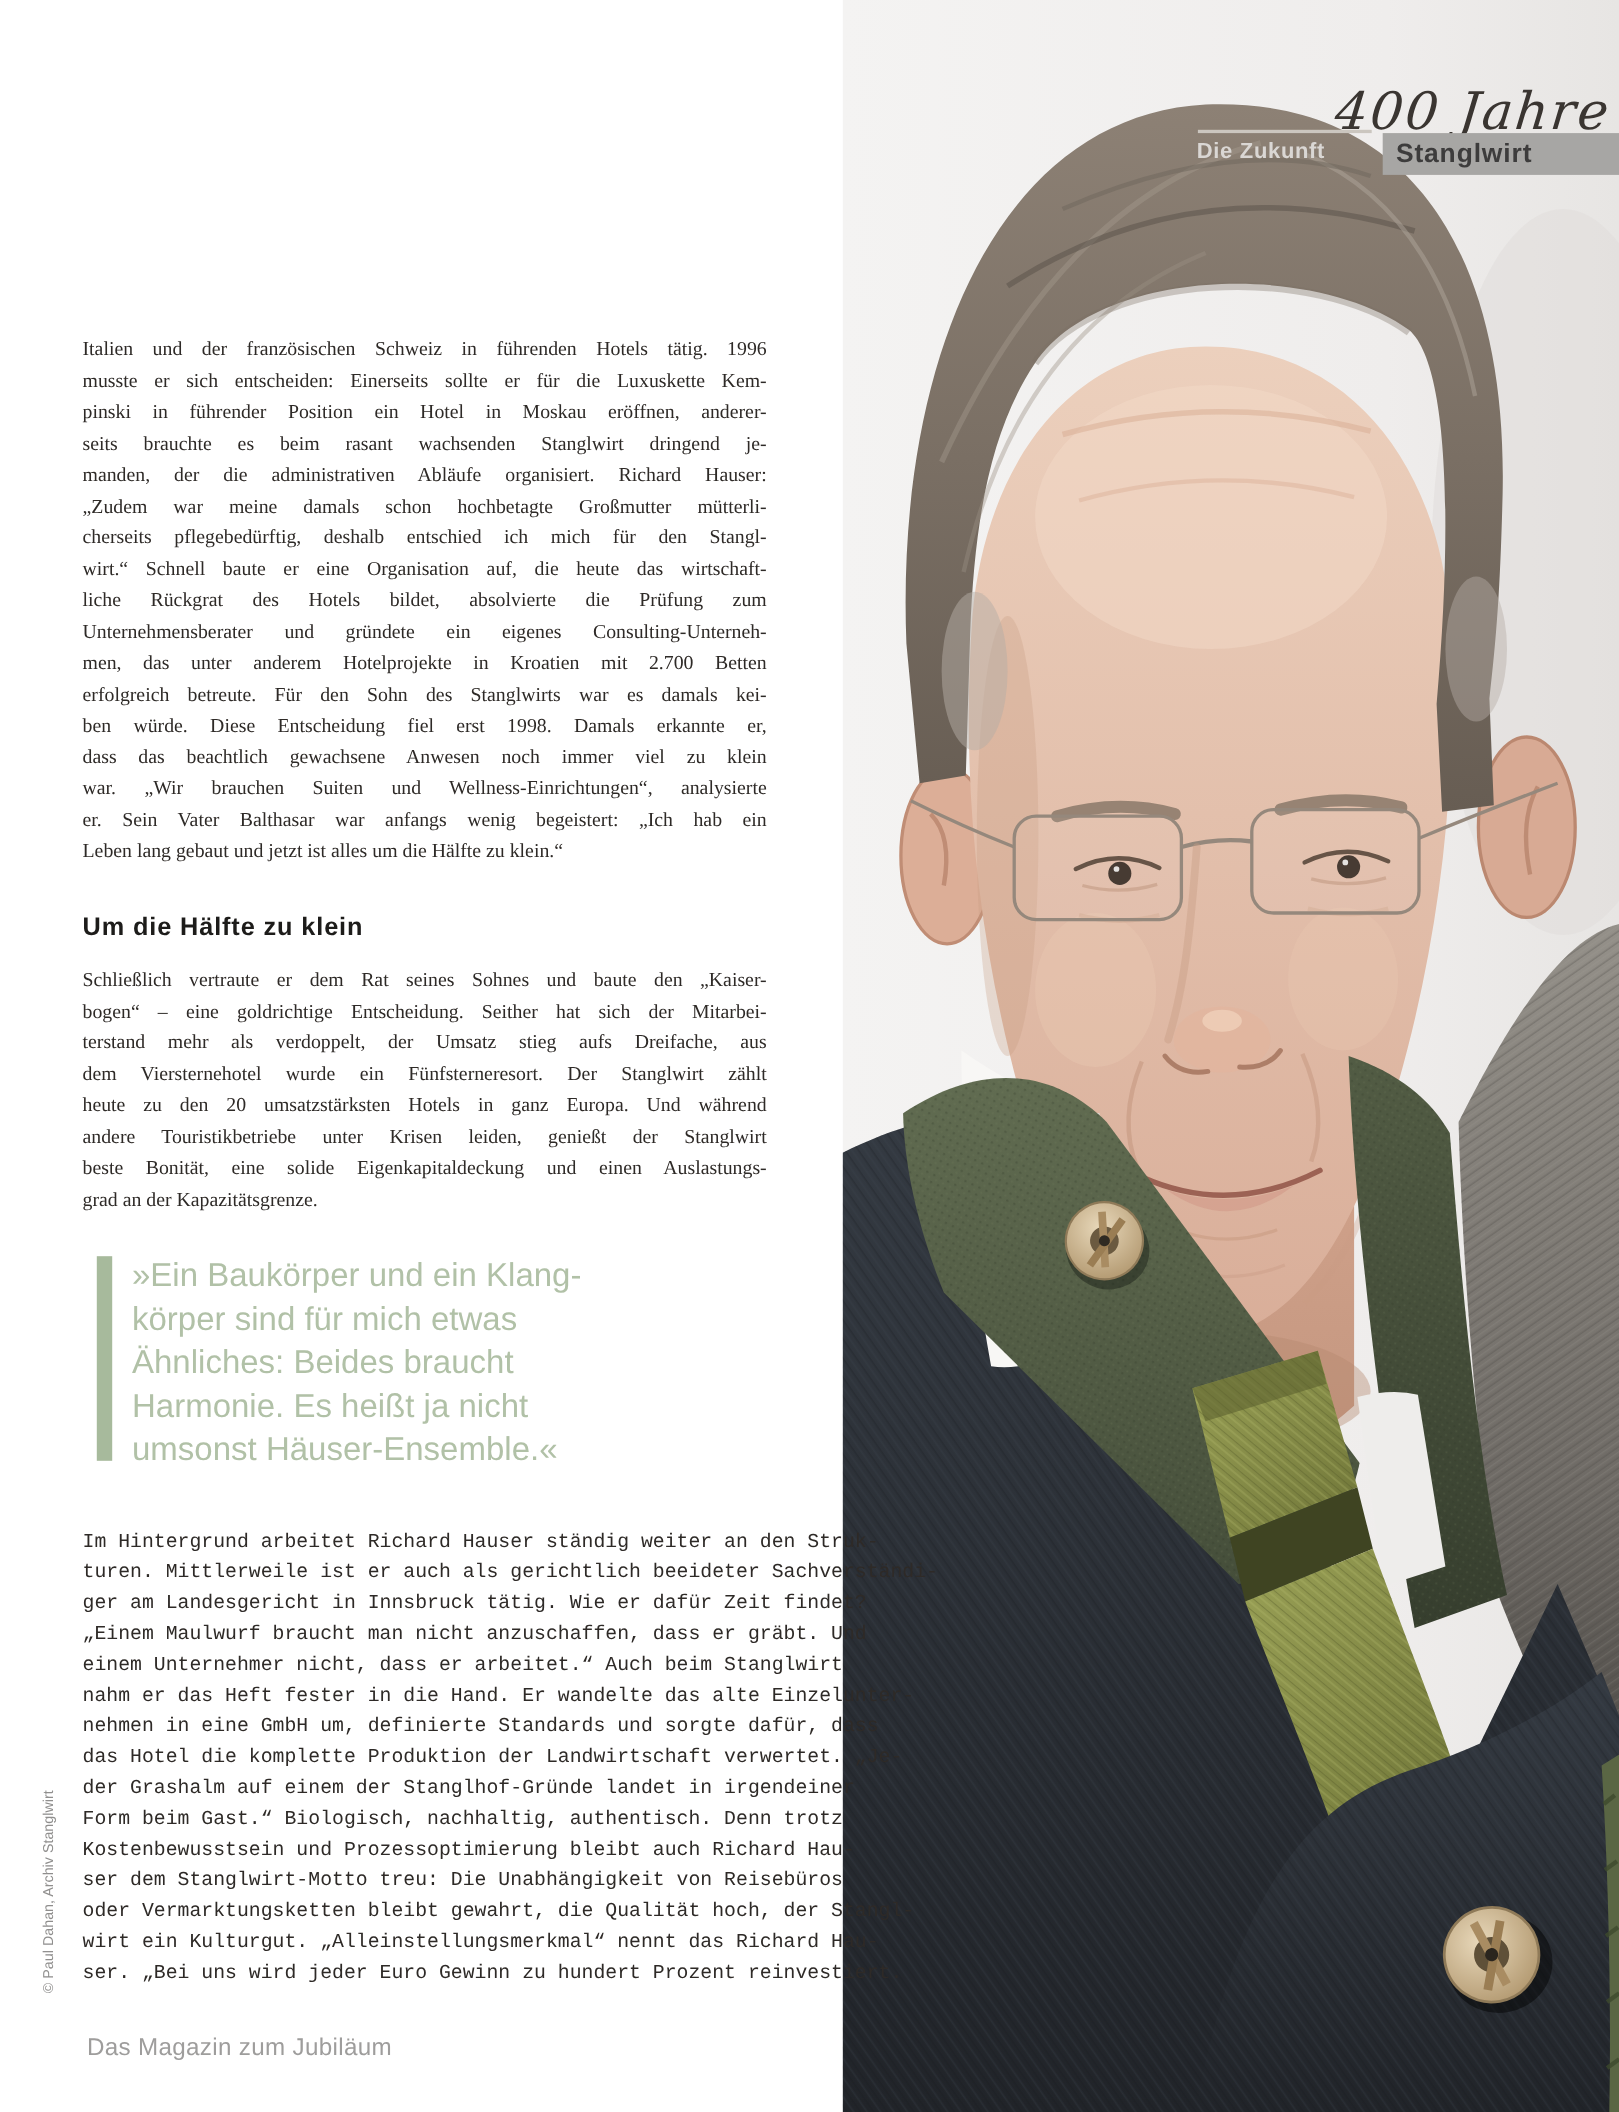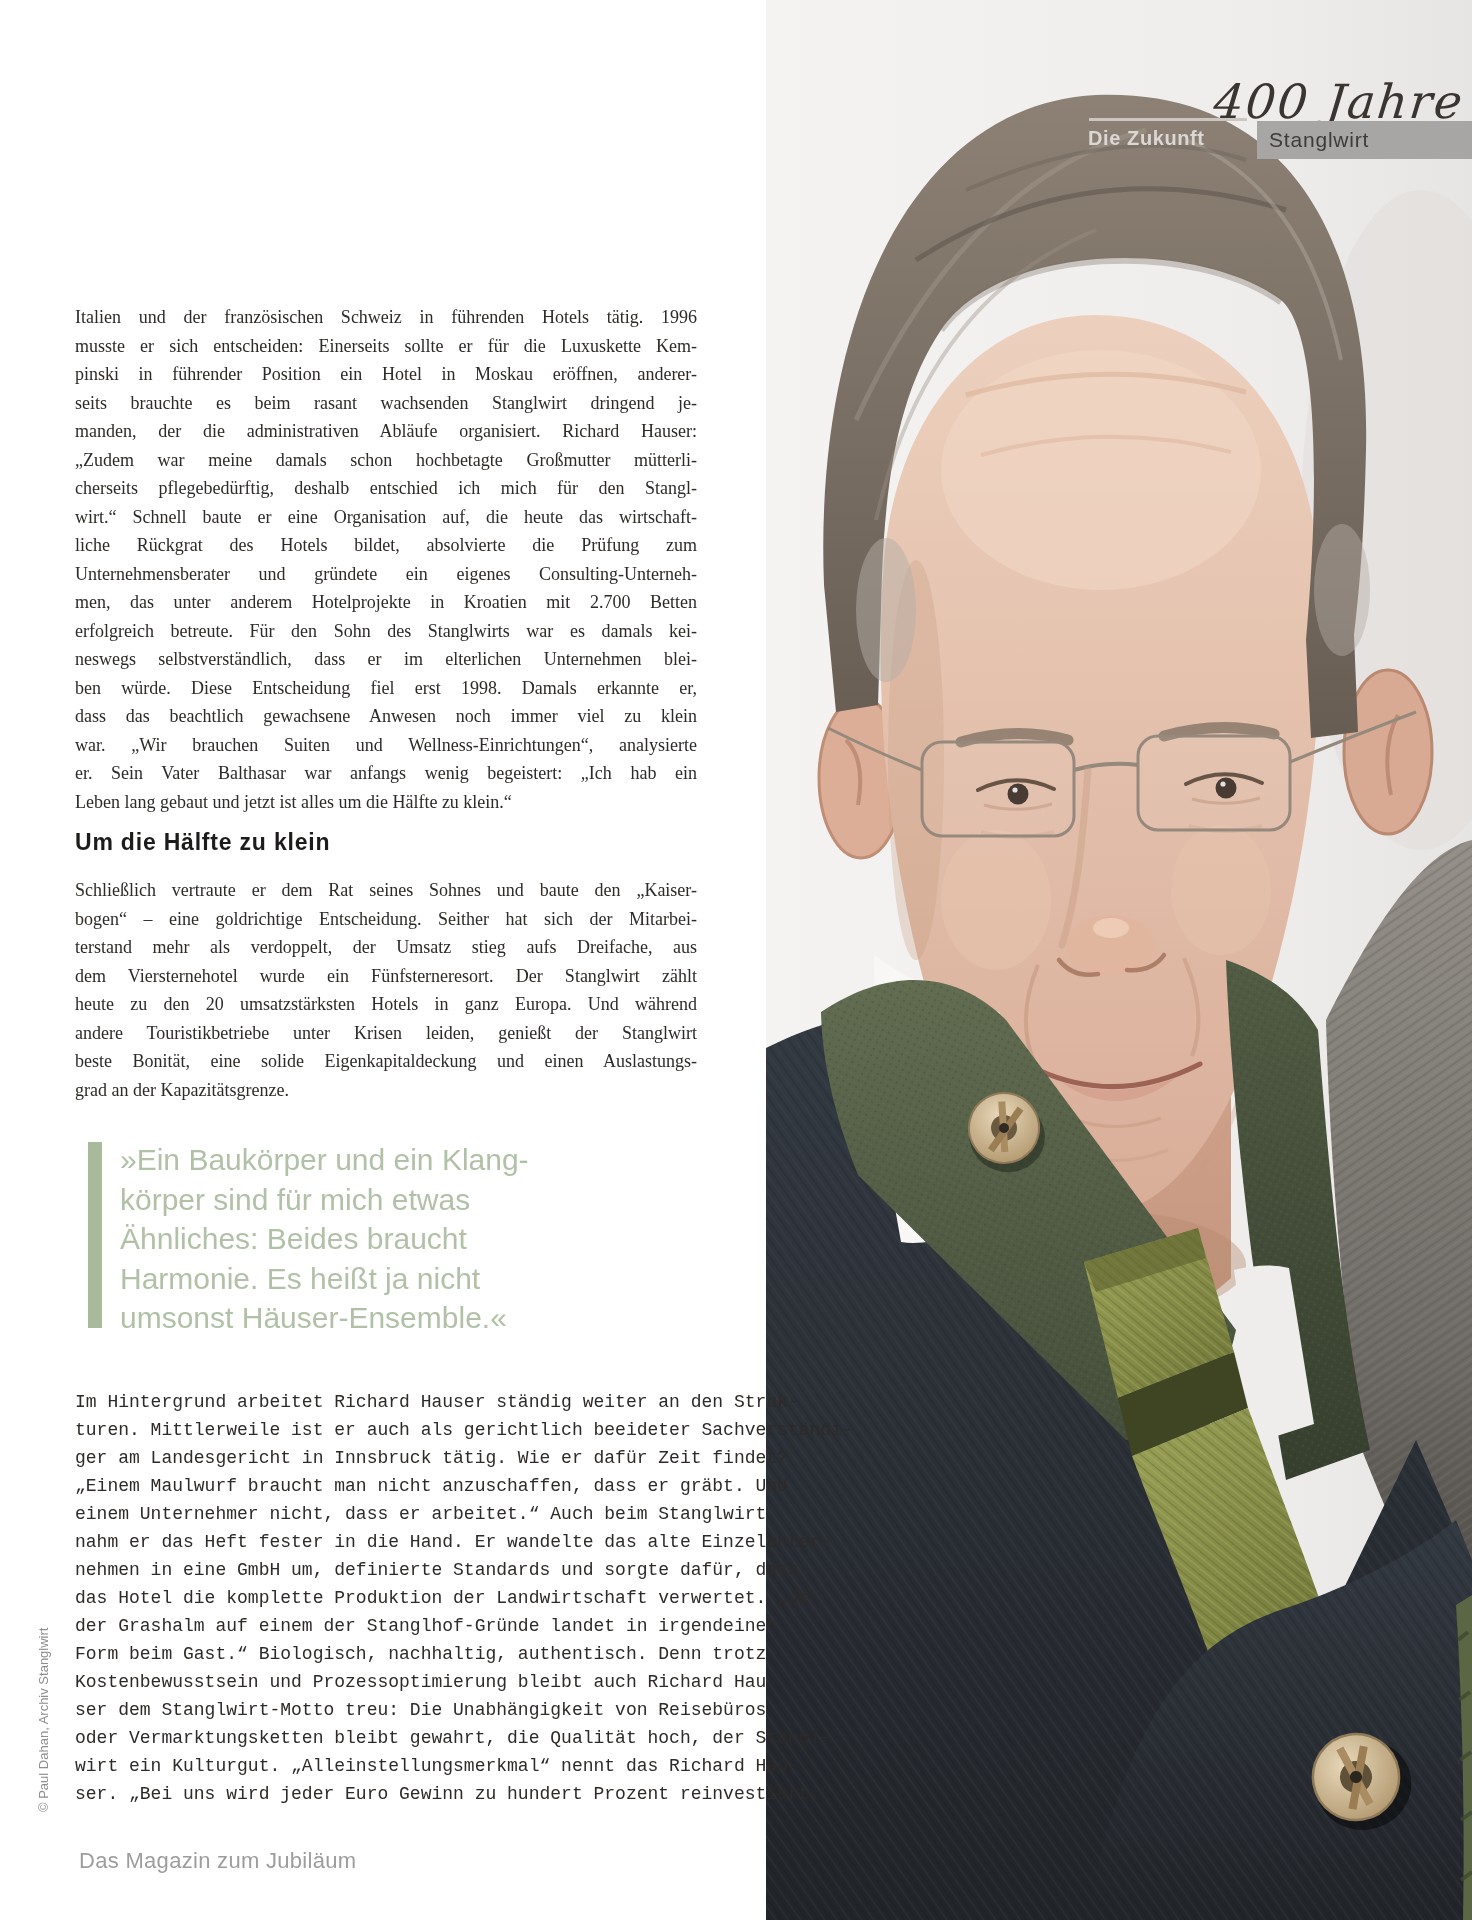--- a/index.html
+++ b/index.html
@@ -11,21 +11,21 @@
   .photo{position:absolute;left:766px;top:0;width:706px;height:1920px;z-index:1;}
 
   
   .hdr-line{position:absolute;left:1089px;top:118px;width:158px;height:3px;
             background:var(--hdr-line,#cbc6bf);z-index:3;}
   .kicker{position:absolute;left:1088px;top:127px;z-index:3;
           font-size:20px;font-weight:bold;letter-spacing:.6px;
           color:var(--kicker-col,#dad7d4);text-align:center;}
   .brand-bar{position:absolute;left:1257px;top:121px;width:215px;height:38px;
              background:var(--brand-bar,#a7a6a4);z-index:3;display:flex;align-items:center;}
-  .brand{font-size:21px;font-weight:400;letter-spacing:.8px;color:#3d3c3c;padding-left:12px;}
+  .brand{font-size:24px;font-weight:700;letter-spacing:.8px;color:#3d3c3c;padding-left:12px;}
   .script{position:absolute;right:8px;top:74px;z-index:3;
           font-family:"DejaVu Serif","Liberation Serif",serif;
           font-style:italic;font-size:47px;color:#3a3531;letter-spacing:2px;
           transform:skewX(-6deg);}
 
   
   .col{position:absolute;left:75px;width:622px;z-index:2;}
   .serif{font-family:"Liberation Serif","DejaVu Serif",serif;
          font-size:18px;color:#2e2a27;}
   .jline{height:28.5px;line-height:28.5px;white-space:nowrap;
@@ -271,21 +271,20 @@
       <div class="jline">pinski in führender Position ein Hotel in Moskau eröffnen, anderer-</div>
       <div class="jline">seits brauchte es beim rasant wachsenden Stanglwirt dringend je-</div>
       <div class="jline">manden, der die administrativen Abläufe organisiert. Richard Hauser:</div>
       <div class="jline">„Zudem war meine damals schon hochbetagte Großmutter mütterli-</div>
       <div class="jline">cherseits pflegebedürftig, deshalb entschied ich mich für den Stangl-</div>
       <div class="jline">wirt.“ Schnell baute er eine Organisation auf, die heute das wirtschaft-</div>
       <div class="jline">liche Rückgrat des Hotels bildet, absolvierte die Prüfung zum</div>
       <div class="jline">Unternehmensberater und gründete ein eigenes Consulting-Unterneh-</div>
       <div class="jline">men, das unter anderem Hotelprojekte in Kroatien mit 2.700 Betten</div>
       <div class="jline">erfolgreich betreute. Für den Sohn des Stanglwirts war es damals kei-</div>
-      <div class="jline">neswegs selbstverständlich, dass er im elterlichen Unternehmen blei-</div>
       <div class="jline">ben würde. Diese Entscheidung fiel erst 1998. Damals erkannte er,</div>
       <div class="jline">dass das beachtlich gewachsene Anwesen noch immer viel zu klein</div>
       <div class="jline">war. „Wir brauchen Suiten und Wellness-Einrichtungen“, analysierte</div>
       <div class="jline">er. Sein Vater Balthasar war anfangs wenig begeistert: „Ich hab ein</div>
       <div class="jline lastline">Leben lang gebaut und jetzt ist alles um die Hälfte zu klein.“</div>
     </div>
 
   <div id="subhead" class="col">Um die Hälfte zu klein</div>
 
   <div id="para2" class="col serif">

